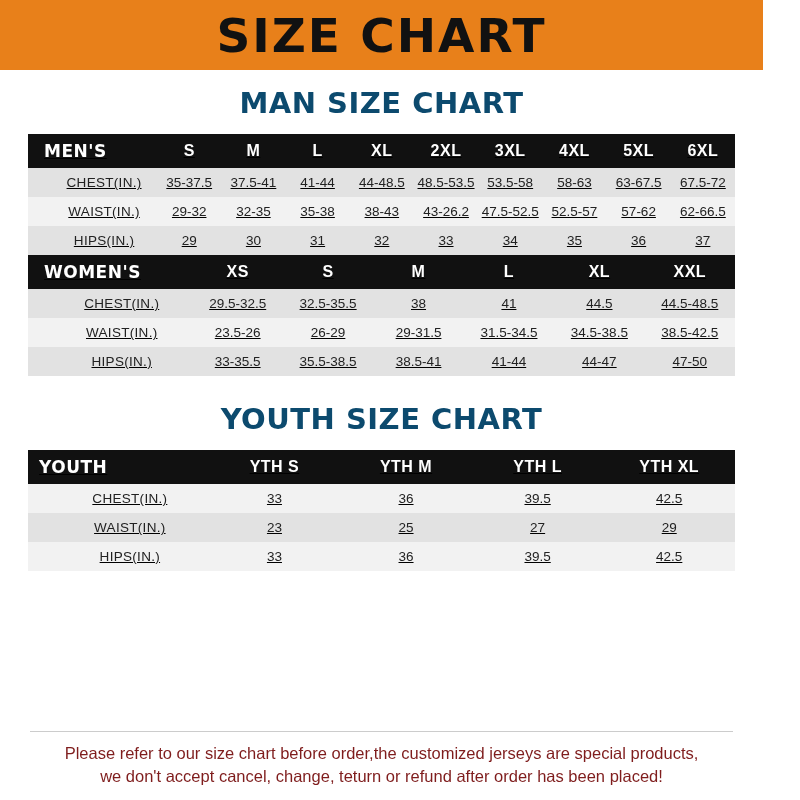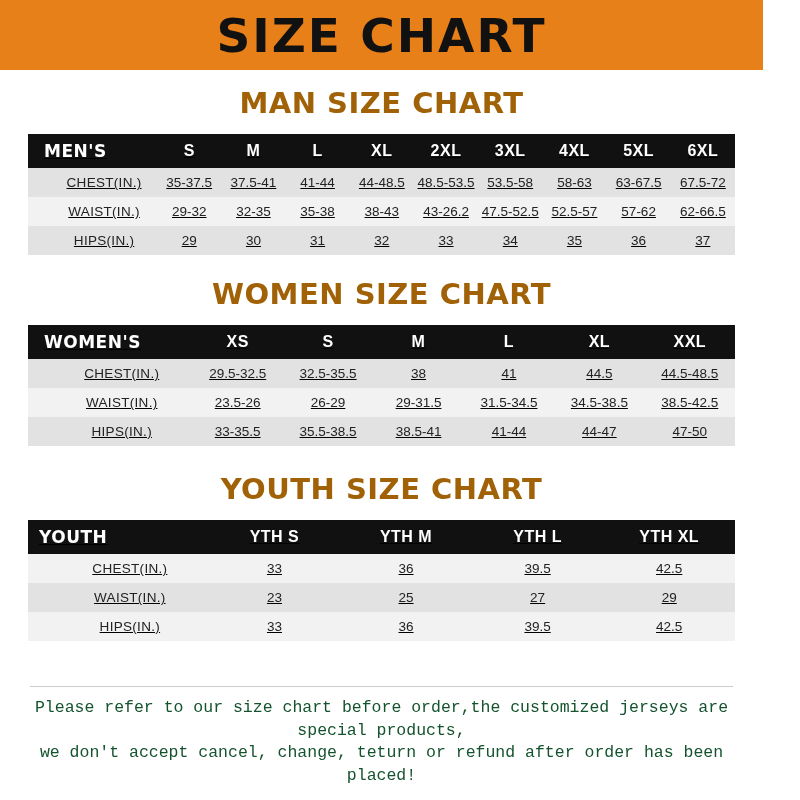--- a/index.html
+++ b/index.html
@@ -35,21 +35,21 @@
     letter-spacing: 2px;
     color: #111111;
     line-height: 1;
   }
   
   .section-title {
     text-align: center;
     font-family: "DejaVu Sans", sans-serif;
     font-weight: bold;
     font-size: 29px;
-    color: #a16207;
+    color: #0c4a6e;
     letter-spacing: 0.5px;
   }
   .st-man   { margin-top: 16px; margin-bottom: 14px; }
   .st-women { margin-top: 22px; margin-bottom: 14px; }
   .st-youth { margin-top: 26px; margin-bottom: 14px; }
 
   
   .tbl-wrap {
     padding: 0 28px;
   }
@@ -100,24 +100,24 @@
     text-align: center;
     padding: 0 24px;
     box-sizing: border-box;
   }
   .note .divider {
     border-top: 1px solid #cccccc;
     margin: 0 6px 10px 6px;
   }
   .note p {
     margin: 0;
-    color: #14532d;
+    color: #7f1d1d;
     font-size: 16.5px;
     line-height: 1.38;
-    font-family: Liberation Mono, monospace;
+    font-family: Liberation Sans, sans-serif;
   }
 </style>
 </head>
 <body>
 
 <div class="page">
 
   <div class="banner">
     <div class="banner-title">SIZE CHART</div>
   </div>
@@ -173,21 +173,20 @@
             <td>33</td>
             <td>34</td>
             <td>35</td>
             <td>36</td>
             <td>37</td>
           </tr>
         </tbody>
     </table>
   </div>
 
-  <div class="section-title st-women">WOMEN SIZE CHART</div>
   <div class="tbl-wrap">
     <table class="size">
       <thead>
         <tr id="women-head">
             <th class="rowlabel" style="width: 21%;">WOMEN'S</th>
             <th>XS</th>
             <th>S</th>
             <th>M</th>
             <th>L</th>
             <th>XL</th>

